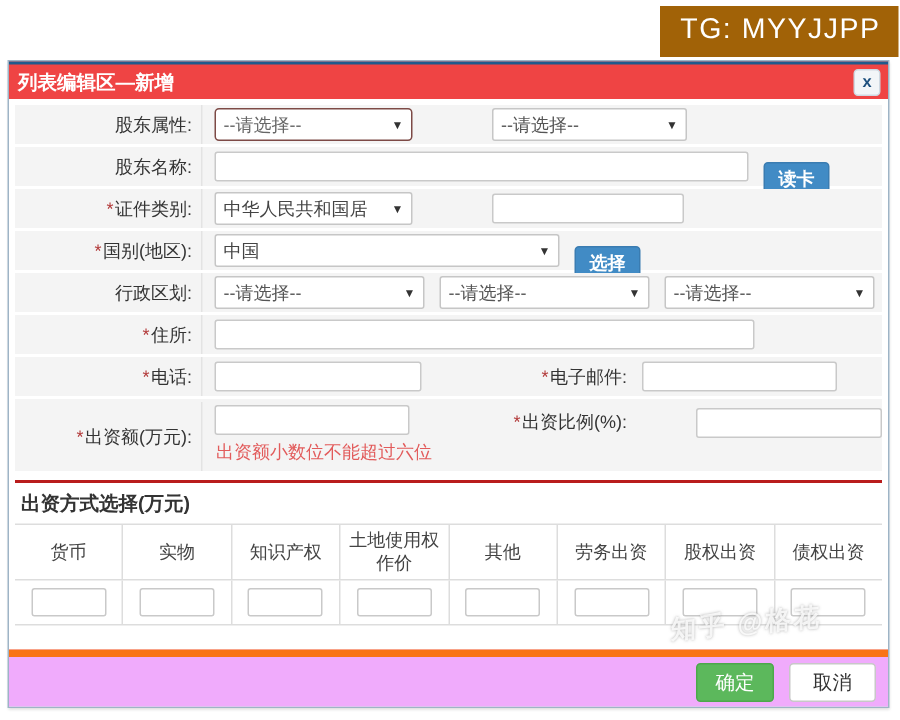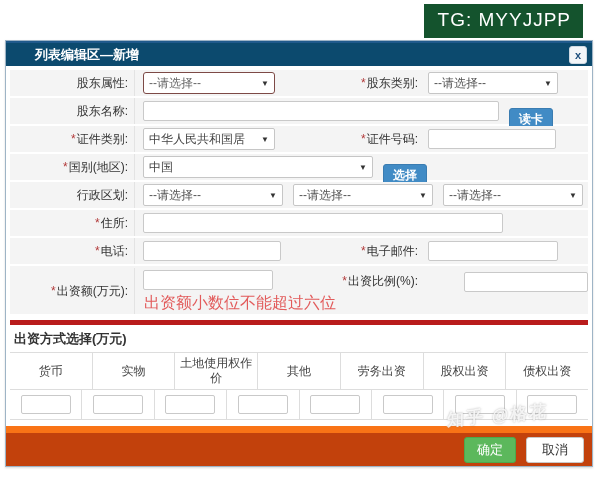--- a/index.html
+++ b/index.html
@@ -1,29 +1,29 @@
 <!DOCTYPE html>
 <html><head>
 <meta charset="utf-8">
 <style>
   html,body{margin:0;padding:0;}
   body{font-family:"Liberation Sans", sans-serif; background:#fff;}
   .page{position:relative; width:600px; height:480px; background:#fff; overflow:hidden;}
 
   
-  .tg-badge{position:absolute; top:4px; right:17px; background:#14532d; color:#fff;
+  .tg-badge{position:absolute; top:4px; right:1px; background:#a16207; color:#fff;
     font-size:19px; letter-spacing:1px; padding:5px 12px 7px 14px;}
   .site-badge{position:absolute; top:440px; left:0; background:#4e4e4e; color:#fff;
     font-size:20px; padding:7px 26px 9px 12px;}
 
   
   .dialog{position:absolute; left:5px; top:40px; width:586px; background:#fff;
     border:1px solid #9eb4c6; box-shadow:0 1px 2px rgba(0,0,0,.15);}
-  .dialog-header{position:relative; background:#0c4a6e; border-top:2px solid #205a8c;
-    height:23px; line-height:23px; color:#fff; font-size:13px; font-weight:bold; padding-left:29px;}
+  .dialog-header{position:relative; background:#ef4444; border-top:2px solid #205a8c;
+    height:23px; line-height:23px; color:#fff; font-size:13px; font-weight:bold; padding-left:6px;}
   .close-btn{position:absolute; right:5px; top:3px; width:16px; height:16px; line-height:16px;
     background:#f2f5f8; border:1px solid #cfd9e2; border-radius:3px; color:#1d4f7d;
     font-size:11px; font-weight:bold; text-align:center; cursor:pointer;}
 
   
   .form{padding:4px 4px 0 4px;}
   .row{position:relative; background:#f4f4f4; height:26px; margin-bottom:2px;
     display:flex; align-items:center;}
   .row.tall{height:46px; align-items:flex-start; padding-top:2px;}
   .lbl{width:118px; min-width:118px; text-align:right; font-size:12px; color:#333;
@@ -43,38 +43,38 @@
     box-sizing:border-box; font-size:12px; padding:0 3px; outline:none;}
 
   .mini-btn{margin-left:10px; background:#418bc5; border:1px solid #3a7cb1; color:#fff;
     font-size:12px; font-weight:bold; height:22px; padding:0 9px; border-radius:3px; cursor:pointer;margin-top:16px;}
 
   .rgroup{position:absolute; left:308px; top:0; height:100%; display:flex; align-items:center;}
   .row.tall .rgroup{align-items:flex-end; padding-top:4px; height:auto;gap:36px;}
   .lbl2{width:100px; min-width:100px; text-align:right; font-size:12px; color:#333; white-space:nowrap;}
   .rgroup .fld{margin-left:10px;}
 
-  .hint{position:absolute; left:134px; top:27px; font-size:16px; color:#e25b5b; white-space:nowrap;font-family:Liberation Serif, serif;}
-
-  
-  .cap{margin:6px 4px 6px 4px; border-top:5px solid #b91c1c;}
+  .hint{position:absolute; left:134px; top:27px; font-size:12px; color:#e25b5b; white-space:nowrap;font-family:Liberation Serif, serif;}
+
+  
+  .cap{margin:6px 4px 16px 4px; border-top:2px solid #b91c1c;}
   .cap-title{font-size:13px; font-weight:bold; color:#333; padding:5px 4px 4px 4px;}
   .cap-head{display:flex; border-top:1px solid #ddd; border-bottom:1px solid #ddd;}
   .cap-head .cell{flex:1; border-right:1px solid #ddd; text-align:center; font-size:12px;
     color:#444; min-height:36px; display:flex; align-items:center; justify-content:center;
     padding:2px 3px; box-sizing:border-box; line-height:1.25;}
   .cap-head .cell:last-child{border-right:none;}
   .cap-inputs{display:flex; border-bottom:1px solid #ddd;}
   .cap-inputs .cell{flex:1; border-right:1px solid #ddd; display:flex; align-items:center;
     justify-content:center; padding:5px 0; box-sizing:border-box;}
   .cap-inputs .cell:last-child{border-right:none;}
   .cap-inputs .inp{width:50px; height:19px;}
 
   
-  .dialog-footer{height:33px; background:#c2410c; border-top:7px solid #f97316;
+  .dialog-footer{height:33px; background:#f0abfc; border-top:5px solid #f97316;
     display:flex; justify-content:flex-end; align-items:center; gap:10px; padding:0 8px;}
   .btn-ok{background:#5cb85c; border:1px solid #4ca84c; color:#fff; width:52px; height:26px;
     border-radius:3px; font-size:13px; cursor:pointer;}
   .btn-cancel{background:#fff; border:1px solid #c8c8c8; color:#333; width:58px; height:26px;
     border-radius:3px; font-size:13px; cursor:pointer;}
 
   .watermark{position:absolute; left:447px; top:404px; font-size:17px; font-weight:bold;
     color:rgba(255,255,255,0.82); letter-spacing:2px; white-space:nowrap;
     transform:rotate(-5deg) skewX(-6deg);
     text-shadow:0 0 2px rgba(110,110,110,0.55); pointer-events:none;}
@@ -99,23 +99,20 @@
         <div class="lbl">
           <span>股东属性:</span>
         </div>
         <div class="fld">
           <div class="sel dark-red" style="width:132px;">
             <span>--请选择--</span>
             <span class="arrow">▼</span>
           </div>
         </div>
         <div class="rgroup">
-          <div class="lbl2">
-            <span class="req">*</span><span>股东类别:</span>
-          </div>
           <div class="fld">
             <div class="sel" style="width:130px;">
               <span>--请选择--</span>
               <span class="arrow">▼</span>
             </div>
           </div>
         </div>
       </div>
 
       <div class="row">
@@ -133,23 +130,20 @@
           <span class="req">*</span>
             <span>证件类别:</span>
         </div>
         <div class="fld">
           <div class="sel value" style="width:132px;">
             <span>中华人民共和国居</span>
             <span class="arrow">▼</span>
           </div>
         </div>
         <div class="rgroup">
-          <div class="lbl2">
-            <span class="req">*</span><span>证件号码:</span>
-          </div>
           <div class="fld">
             <input class="inp" style="width: 128px;">
           </div>
         </div>
       </div>
 
       <div class="row">
         <div class="lbl">
           <span class="req">*</span>
             <span>国别(地区):</span>
@@ -230,20 +224,21 @@
         </div>
       </div>
 
     </div>
 
     <div class="cap">
       <div class="cap-title">出资方式选择(万元)</div>
       <div class="cap-head">
         <div class="cell">货币</div>
         <div class="cell">实物</div>
+        <div class="cell">知识产权</div>
         <div class="cell">土地使用权作价</div>
         <div class="cell">其他</div>
         <div class="cell">劳务出资</div>
         <div class="cell">股权出资</div>
         <div class="cell">债权出资</div>
       </div>
       <div class="cap-inputs">
         <div class="cell">
             <input class="inp" style="">
           </div>

